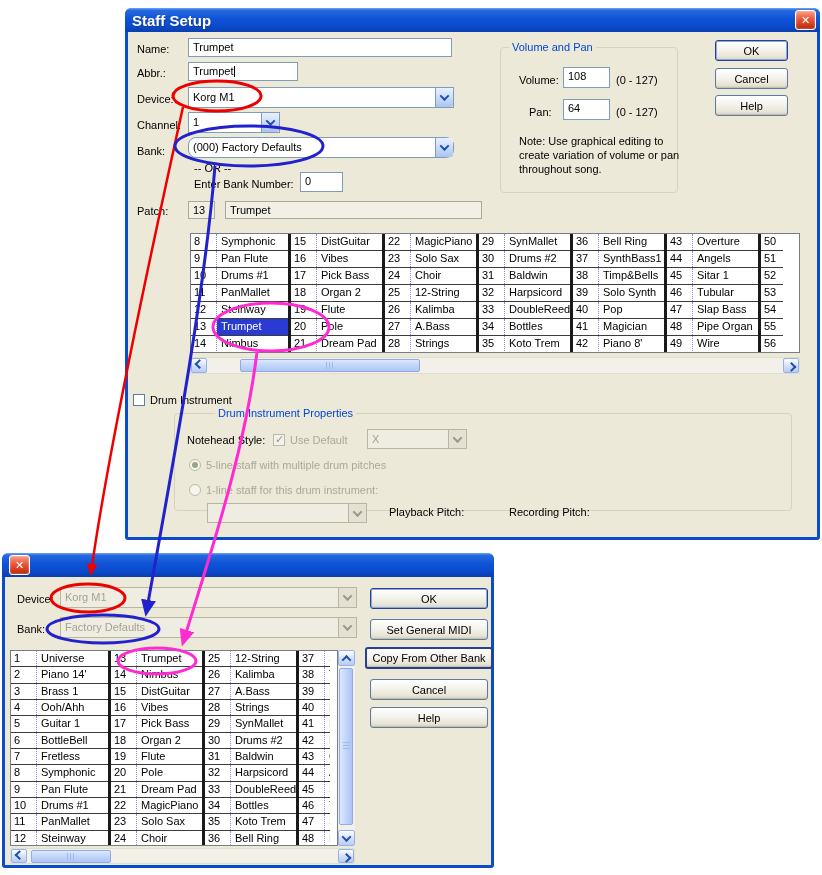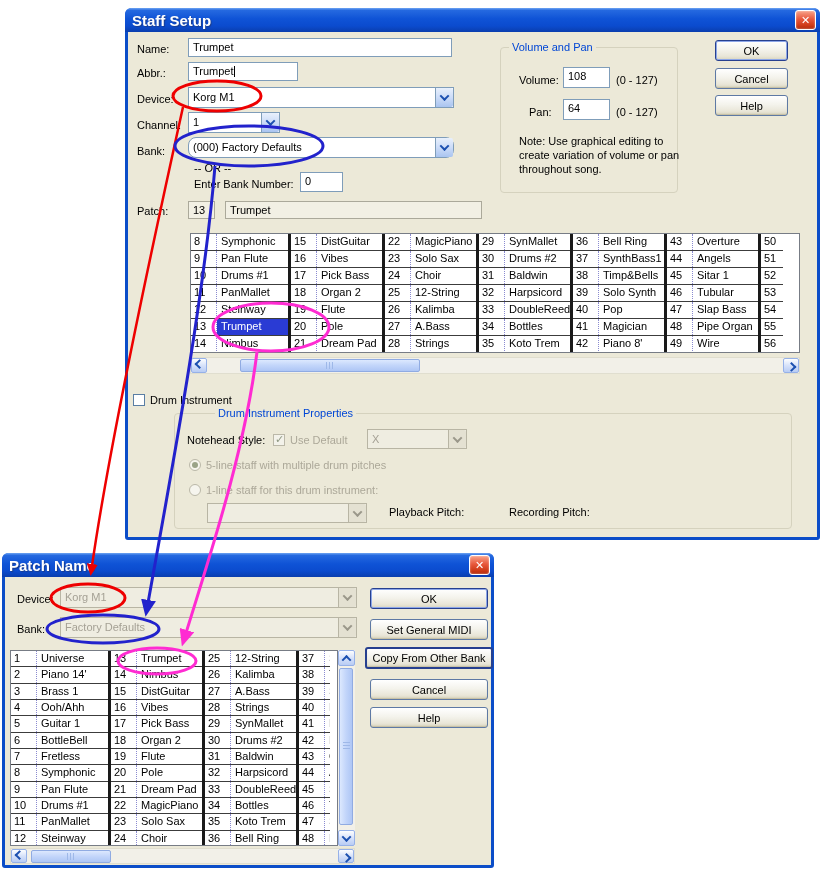--- a/index.html
+++ b/index.html
@@ -369,21 +369,21 @@
           </span>
       </span>
       <span class="sb-btn">
           <span class="chev right"></span>
         </span>
     </div>
 
     <span class="checkbox" style="left:5px;top:362px;"></span>
     <span class="label" style="left:22px;top:362px;">Drum Instrument</span>
 
-    <div class="groupbox" style="left:46px;top:381px;width:618px;height:116px;">
+    <div class="groupbox" style="left:46px;top:381px;width:618px;height:98px;">
       <span class="group-title" style="left:40px;">Drum Instrument Properties</span>
       <span class="label" style="left:12px;top:20px;">Notehead Style:</span>
       <span class="checkbox dis" style="left:98px;top:20px;">
           <span class="mark">✓</span>
         </span>
       <span class="label dis" style="left:115px;top:20px;">Use Default</span>
       <div class="combo dis" style="left:192px;top:15px;width:100px;height:20px;">
         <span class="cval">X</span>
         <span class="cbtn">
             <span class="chev down dis"></span>
@@ -402,21 +402,20 @@
           </span>
       </div>
       <span class="label" style="left:214px;top:92px;">Playback Pitch:</span>
       <span class="label" style="left:334px;top:92px;">Recording Pitch:</span>
     </div>
   </div>
 </div>
 
 <div class="xp-window" id="patch-dialog" style="left:2px;top:553px;width:486px;height:309px;">
   <div class="titlebar">
-    <span class="title-text">Patch Name</span>
     <span class="close-btn">✕</span>
   </div>
   <div class="win-body">
 
     <span class="label" style="left:12px;top:16px;">Device:</span>
     <div class="combo dis" style="left:55px;top:10px;width:297px;height:21px;">
       <span class="cval">Korg M1</span>
       <span class="cbtn">
           <span class="chev down dis"></span>
         </span>

